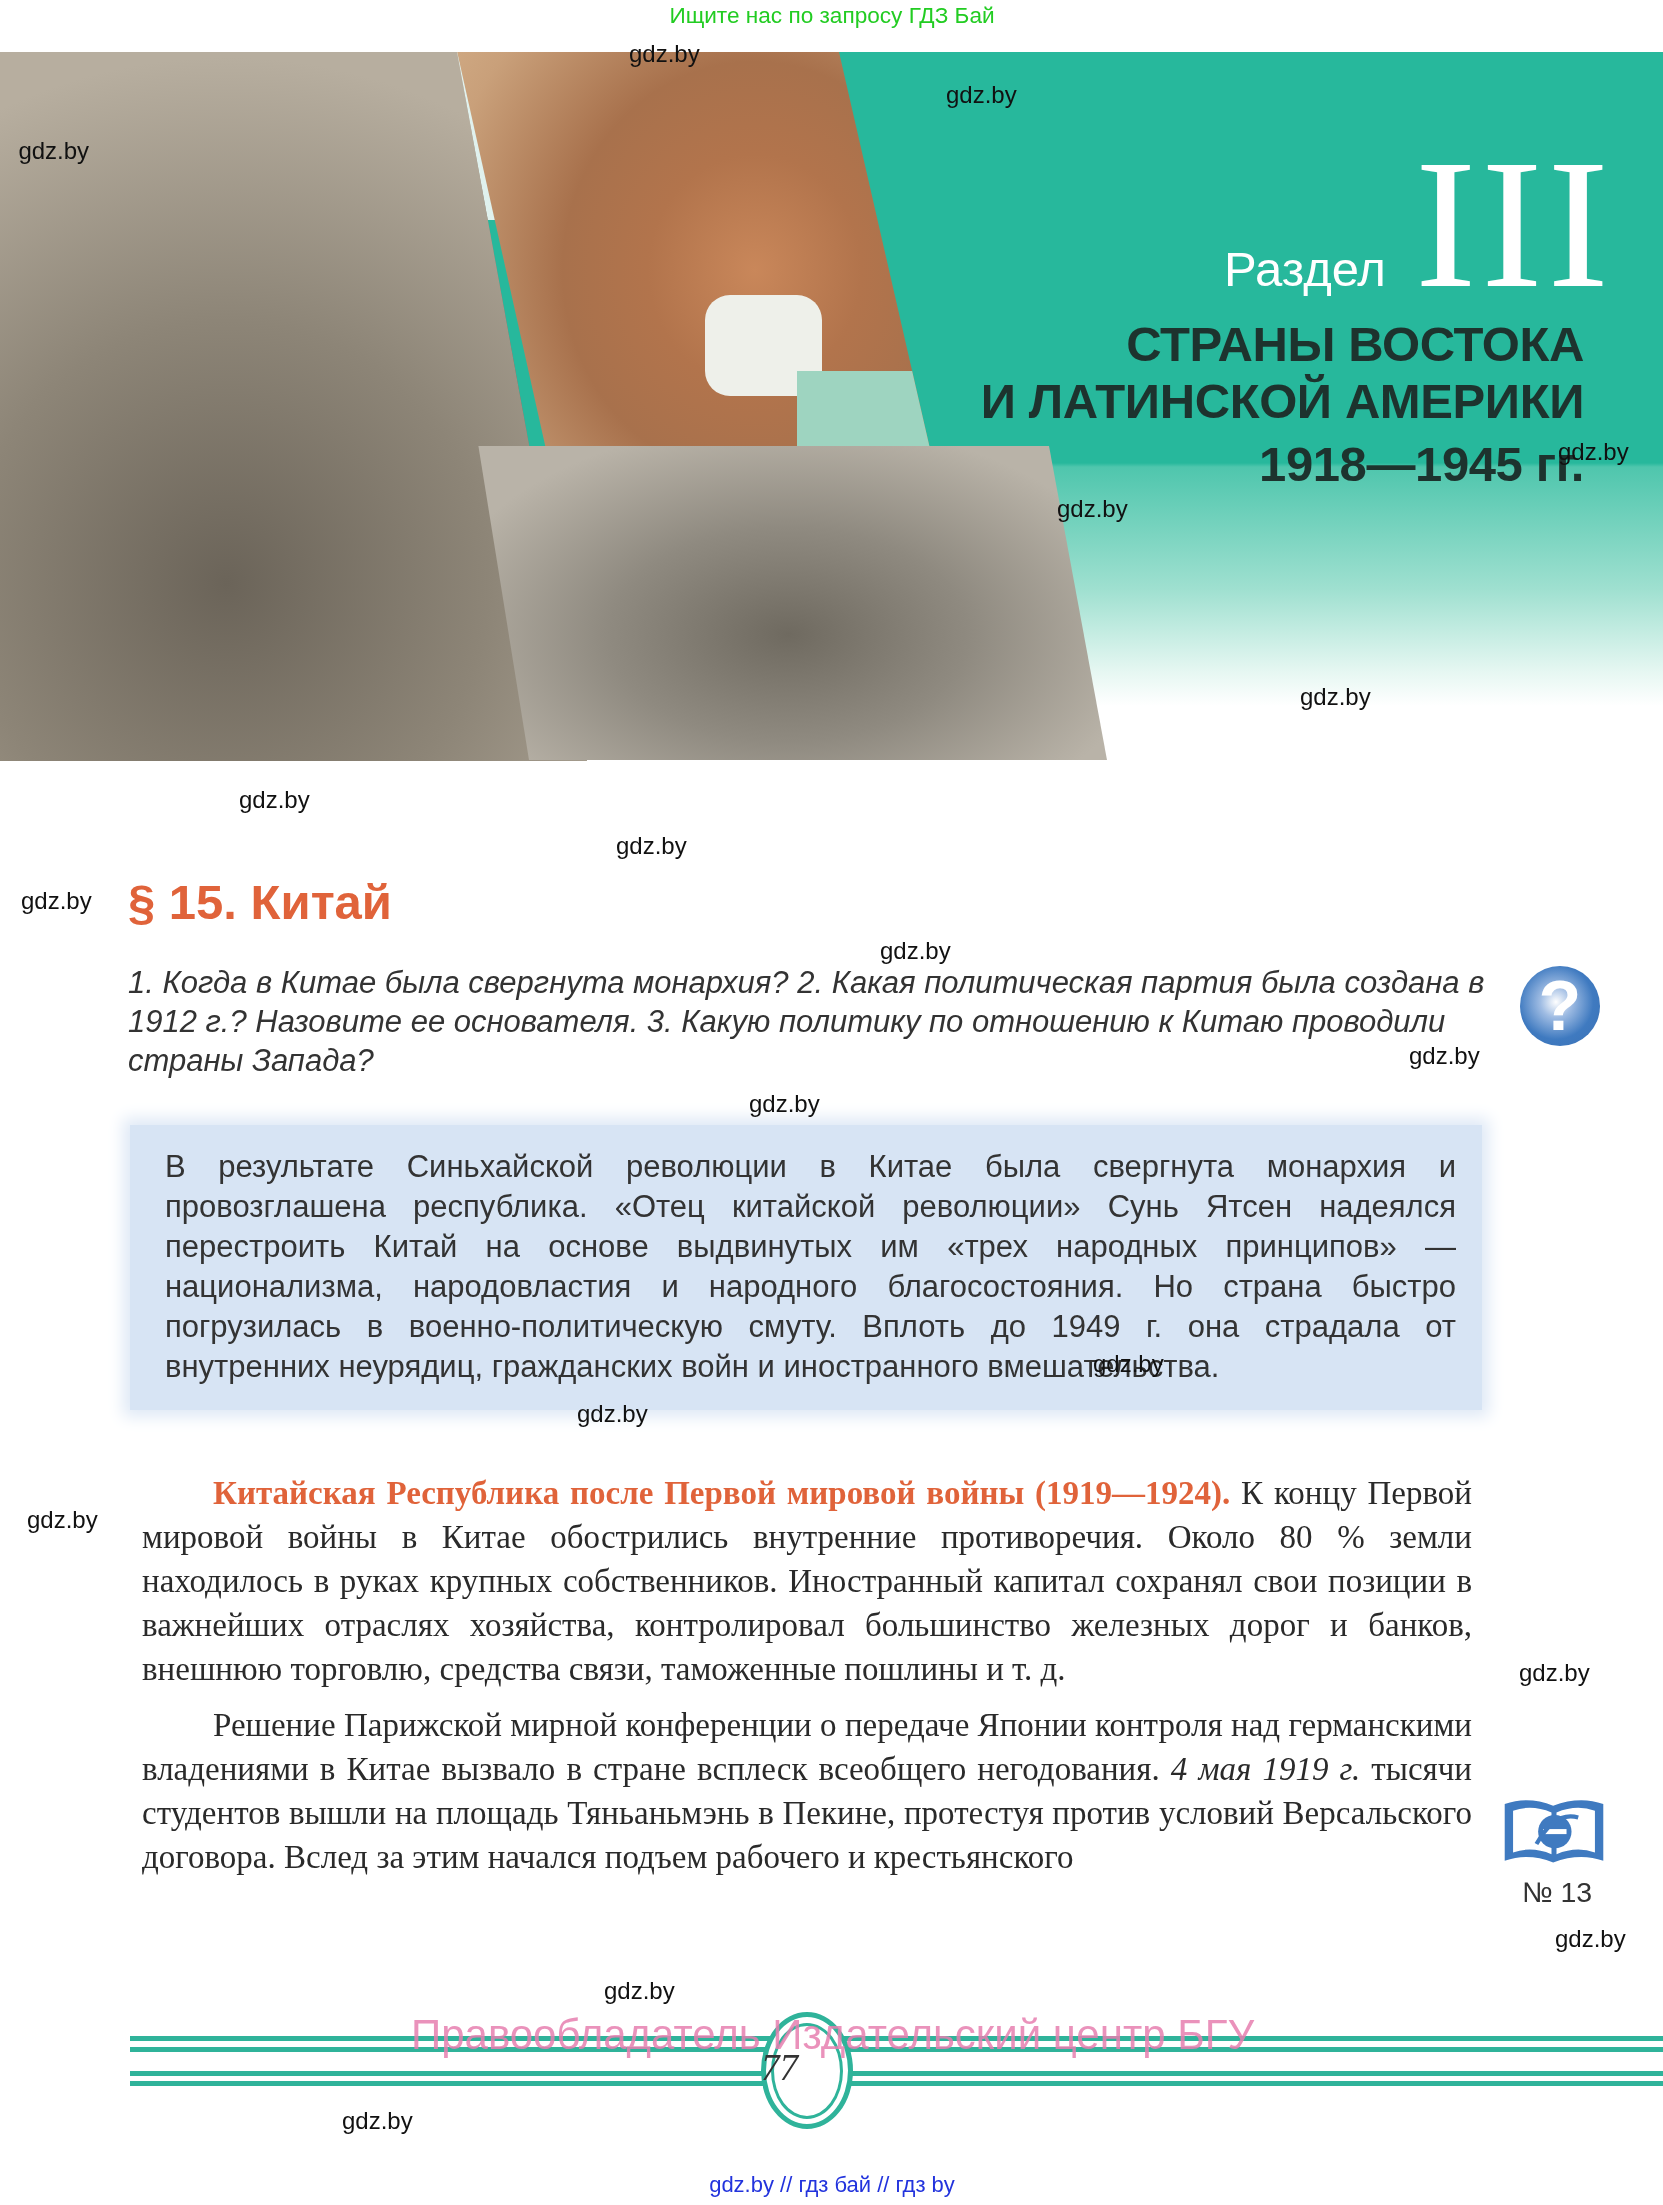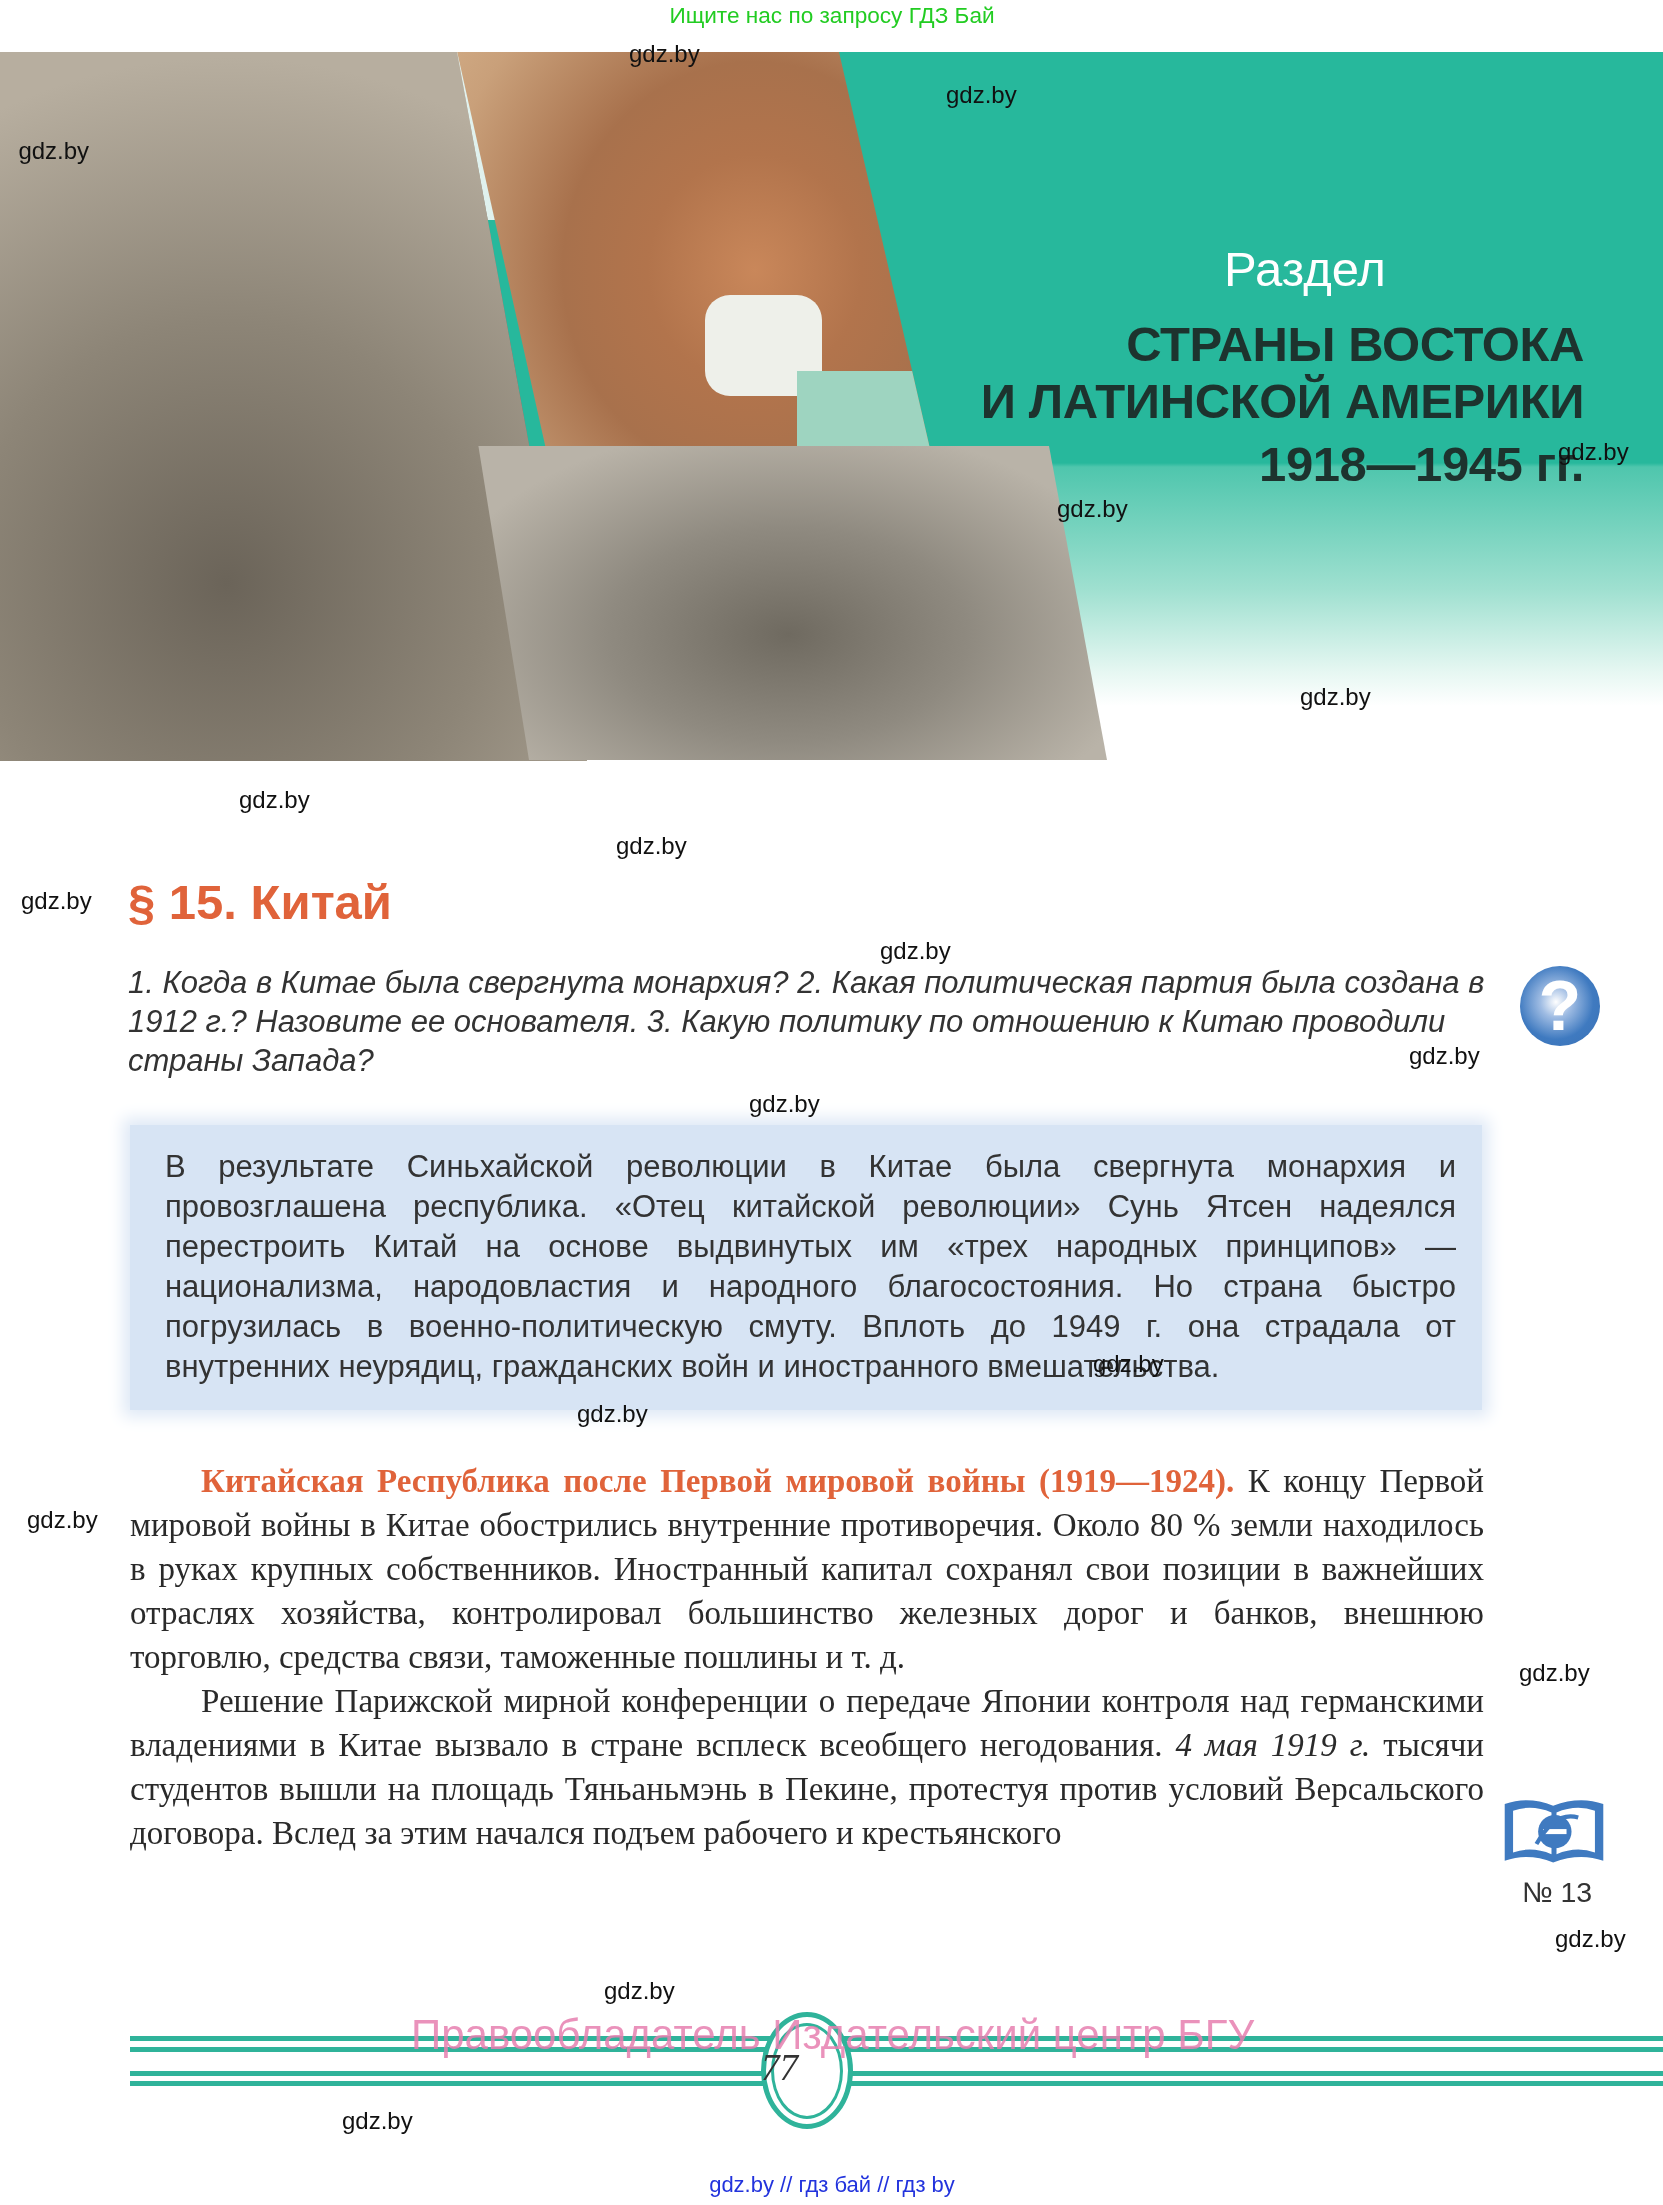--- a/index.html
+++ b/index.html
@@ -25,21 +25,21 @@
   #roman{left:1415px;top:80px;font-family:"Liberation Serif",serif;font-size:184px;line-height:184px;color:#fff;letter-spacing:5px;}
   .btitle{right:80px;font-weight:bold;font-size:49px;color:#1d332e;white-space:nowrap;letter-spacing:-0.4px;}
   #t1{top:264px;} #t2{top:321px;} #t3{top:384px;margin-left:47px;}
   
   #sec{left:128px;top:874px;font-size:49px;font-weight:bold;color:#e0633a;}
   #questions{left:128px;top:963px;width:1358px;font-style:italic;font-size:31px;line-height:39px;color:#333;}
   #qicon{left:1520px;top:966px;width:80px;height:80px;border-radius:50%;background:radial-gradient(circle at 45% 45%,#ffffff 0,#9fbce3 25%,#3f7ac0 60%,#3a70b4 100%);color:#fff;font-size:70px;font-weight:bold;text-align:center;line-height:80px;font-family:"Liberation Sans",sans-serif;}
   #infobox{left:130px;top:1125px;width:1352px;height:285px;background:#d7e4f4;box-shadow:0 0 15px 6.7px #dfe9f6;}
   #infotext{left:165px;top:1147px;width:1291px;font-size:31px;line-height:40px;color:#333;text-align:justify;}
   #body{left:130px;top:1459px;width:1354px;font-family:"Liberation Serif",serif;font-size:33px;line-height:44px;color:#2a2a2a;text-align:justify;}
-  #body p{margin:0;text-indent:71px;}
+  #body p{margin:12px;text-indent:71px;}
   #body .red{color:#e0633a;font-weight:bold;}
   #body i{font-style:italic;}
   #ebook{left:1503px;top:1794px;width:102px;height:71px;}
   #ebooknum{left:1522px;top:1876px;font-size:28.5px;color:#333;}
   
   .fline{left:130px;width:1534px;height:5px;background:#2fb39a;}
   #l1{top:2036px;} #l2{top:2047px;} #l3{top:2071px;} #l4{top:2081px;}
   #pcirc{left:761px;top:2012px;width:92px;height:117px;border-radius:50%;border:5px solid #2fb39a;background:#fff;box-sizing:border-box;}
   #pcirc2{left:771px;top:2023px;width:72px;height:96px;border-radius:50%;border:3.4px solid #2fb39a;box-sizing:border-box;}
   #pnum{left:761px;top:2046px;width:92px;text-align:left;font-family:"Liberation Serif",serif;font-style:italic;font-size:37px;color:#333;}
@@ -54,20 +54,21 @@
 <div id="banner" class="abs">
   <div id="teal" class="abs"></div>
   <div id="fadeleft" class="abs"></div>
   <div id="photo1" class="abs"></div>
   <div id="photo2" class="abs">
     <div class="cloth"></div>
     <div class="bed"></div>
   </div>
   <div id="photo3b" class="abs"></div>
   <div id="razdel" class="abs">Раздел</div>
+  <div id="roman" class="abs">III</div>
   <div id="t1" class="abs btitle">СТРАНЫ ВОСТОКА</div>
   <div id="t2" class="abs btitle">И ЛАТИНСКОЙ АМЕРИКИ</div>
   <div id="t3" class="abs btitle">1918—1945 гг.</div>
 </div>
 
 <div id="sec" class="abs">§ 15. Китай</div>
 <div id="questions" class="abs">1. Когда в Китае была свергнута монархия? 2. Какая политическая партия была создана в 1912 г.? Назовите ее основателя. 3. Какую политику по отношению к Китаю проводили страны Запада?</div>
 <div id="qicon" class="abs">?</div>
 
 <div id="infobox" class="abs"></div>

